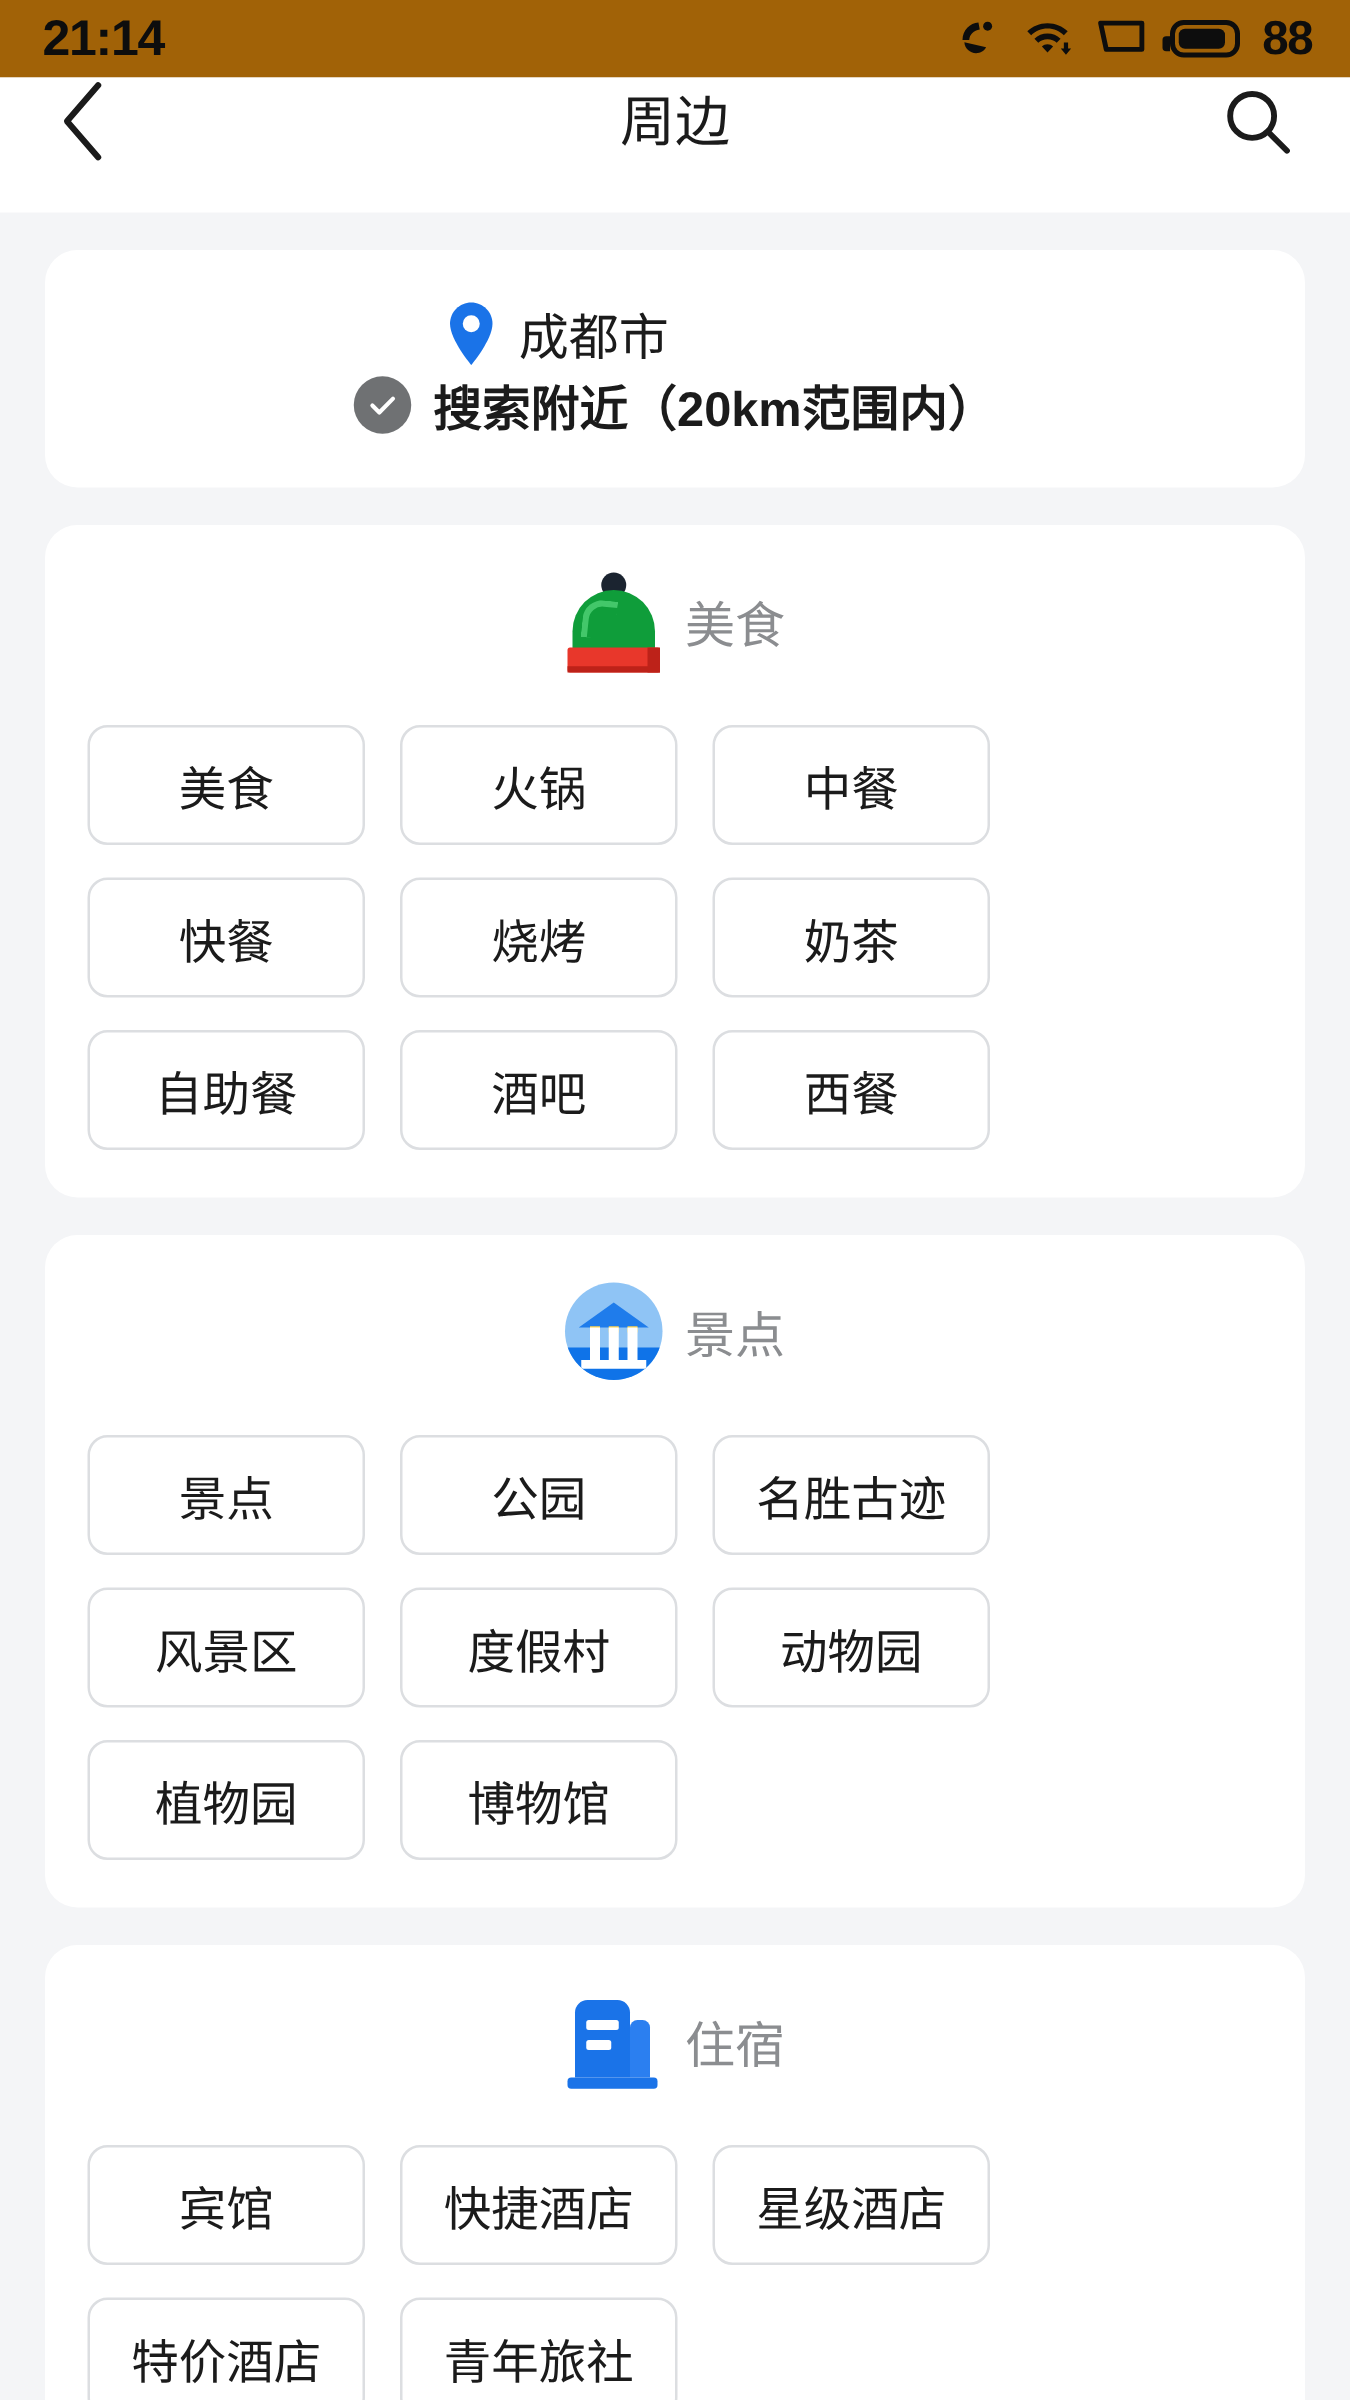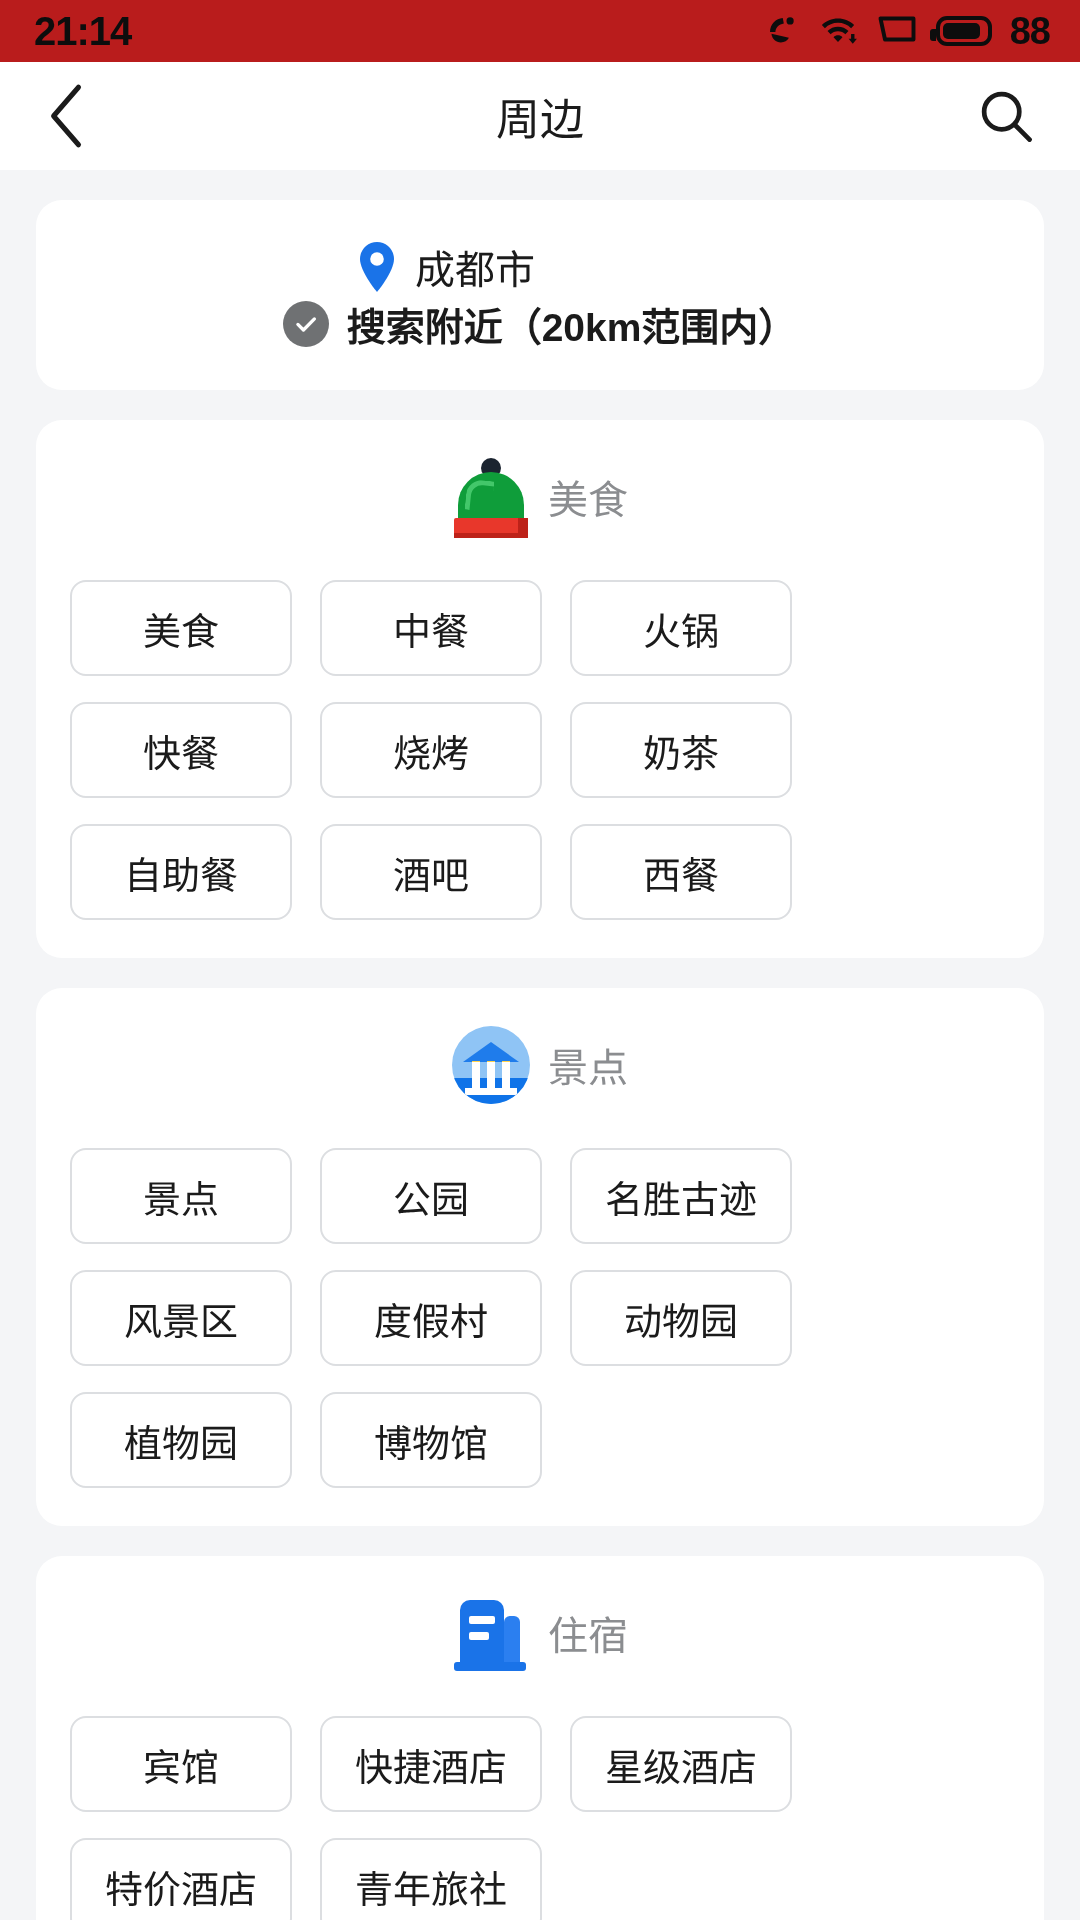--- a/index.html
+++ b/index.html
@@ -6,21 +6,21 @@
   html, body {
     width:1080px; height:1920px;
     background:#f4f5f7;
     font-family:"Liberation Sans","DejaVu Sans",sans-serif;
     overflow:hidden;
   }
 
   
   .statusbar{
     height:62px; width:100%;
-    background:#b91c1c;
+    background:#a16207;
     display:flex; align-items:center; justify-content:space-between;
     padding:0 30px 0 34px;
   }
   .status-time{
     font-size:40px; font-weight:700; color:#0d0d0d;
     letter-spacing:-1px; line-height:1;
   }
   .status-right{ display:flex; align-items:center; gap:18px; }
   .si{ display:block; }
   .battery-wrap{ display:flex; align-items:center; gap:18px; }
@@ -33,21 +33,21 @@
     content:""; position:absolute; left:-10px; top:9px;
     width:6px; height:12px; background:#0d0d0d;
     border-radius:3px 0 0 3px;
   }
   .batt-fill{ background:#0d0d0d; height:100%; border-radius:5px; width:88%; }
   .batt-num{ font-size:38px; font-weight:700; color:#0d0d0d; line-height:1; letter-spacing:-1px;}
 
   
   .navbar{
     height:108px; width:100%; background:#ffffff;
-    display:flex; align-items:center; position:relative;
+    display:flex; position:relative;
     padding:0 44px;
   }
   .nav-back{ width:70px; height:70px; display:flex; align-items:center; justify-content:flex-start;}
   .nav-title{
     position:absolute; left:0; right:0; text-align:center;
     font-size:44px; color:#1b1b1b; font-weight:400; pointer-events:none;
   }
   .nav-search{ margin-left:auto; width:70px; height:70px; display:flex; align-items:center; justify-content:flex-end;}
 
   
@@ -252,22 +252,22 @@
     <div class="sec-head">
       <span class="sec-icon ic-food">
         <span class="knob"></span>
           <span class="dome"></span>
           <span class="tray"></span>
       </span>
       <span class="sec-title">美食</span>
     </div>
     <div class="chips g4">
       <div class="chip">美食</div>
+      <div class="chip">火锅</div>
       <div class="chip">中餐</div>
-      <div class="chip">火锅</div>
       <div class="chip">快餐</div>
       <div class="chip">烧烤</div>
       <div class="chip">奶茶</div>
       <div class="chip">自助餐</div>
       <div class="chip">酒吧</div>
       <div class="chip">西餐</div>
     </div>
   </div>
 
   <div class="card sec-card">

